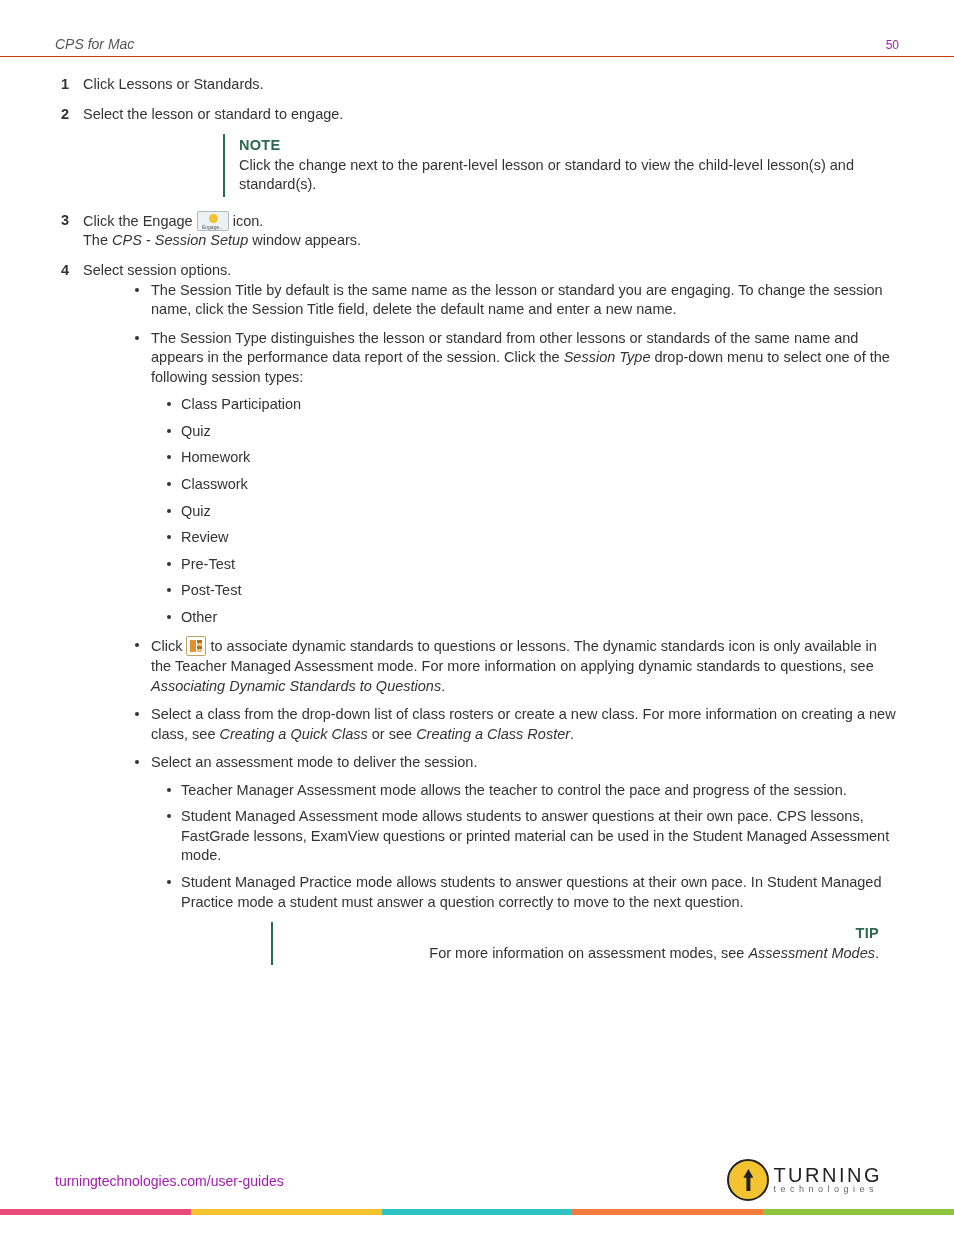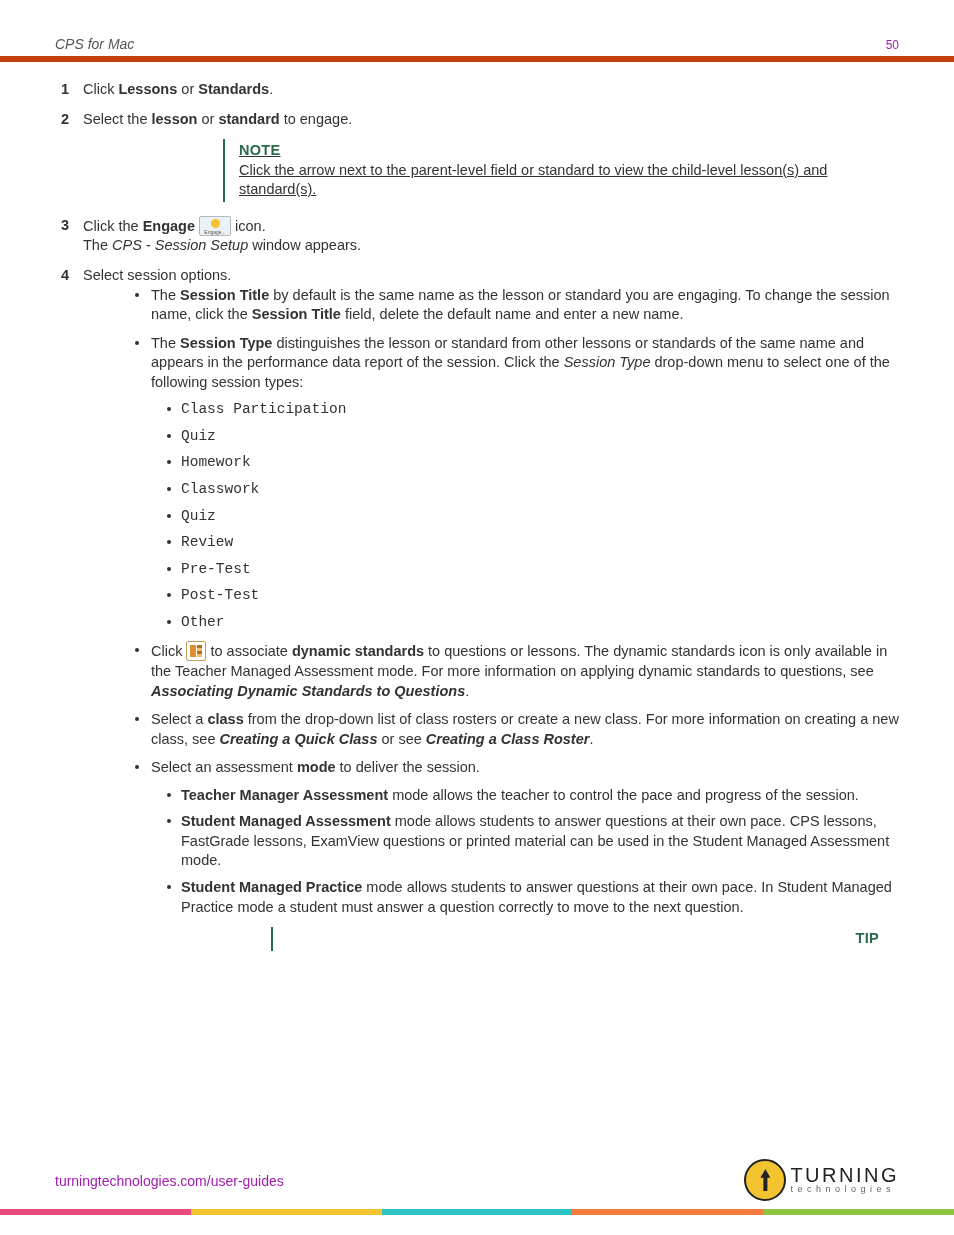--- a/index.html
+++ b/index.html
@@ -10,21 +10,21 @@
     width: 954px;
     height: 1235px;
     position: relative;
     background: #fff;
   }
   .header-row {
     display: flex;
     justify-content: space-between;
     align-items: flex-end;
     padding: 36px 55px 4px 55px;
-    border-bottom: 6px solid #c2410c;
+    border-bottom: 1px solid #c2410c;
   }
   .header-title { font-style: italic; color: #555; font-size: 14px; }
   .page-num { color: #a21caf; font-size: 12px; }
   .content {
     padding: 18px 55px 0 55px;
     line-height: 1.35;
   }
   ol.num-list {
     list-style: none;
     padding-left: 28px;
@@ -36,21 +36,20 @@
   ol.num-list > li > .num {
     position: absolute;
     left: -22px;
     top: 0;
     font-weight: bold;
   }
   .note-box {
     border-left: 2px solid #2b6a4d;
     margin: 10px 0 14px 140px;
     padding: 2px 20px 2px 14px;
-    text-decoration: underline;
   }
   .note-title {
     color: #2b6a4d;
     font-weight: bold;
     letter-spacing: 0.3px;
     font-size: 14.5px;
   }
   .tip-box {
     border-left: 2px solid #2b6a4d;
     margin: 10px 0 0 120px;
@@ -120,21 +119,21 @@
     left: -16px; top: 7px;
     width: 4px; height: 4px;
     background: #333;
     border-radius: 50%;
   }
   ul.b2 {
     list-style: none;
     padding-left: 30px;
     margin-top: 8px;
   }
-  ul.b2 > li { position: relative; margin-bottom: 7px; font-family: Liberation Mono, monospace; }
+  ul.b2 > li { position: relative; margin-bottom: 7px; }
   ul.b2 > li::before {
     content: "";
     position: absolute;
     left: -14px; top: 7px;
     width: 4px; height: 4px;
     background: #333;
     border-radius: 50%;
   }
   ul.b3 {
     list-style: none;
@@ -158,21 +157,21 @@
   }
   .footer-url {
     position: absolute;
     left: 55px;
     bottom: 26px;
     font-size: 14px;
     color: #a21caf;
   }
   .footer-logo {
     position: absolute;
-    right: 55px;
+    right: 72px;
     bottom: 14px;
     display: flex;
     align-items: center;
   }
   .logo-circle {
     width: 42px; height: 42px;
     background: #f4c430;
     border-radius: 50%;
     border: 2px solid #222;
     position: relative;
@@ -194,21 +193,21 @@
     bottom: 0; left: 0; right: 0;
     height: 6px;
     display: flex;
   }
   .color-bar div { flex: 1; }
   .cb1 { background: #e94b7a; }
   .cb2 { background: #f4c430; }
   .cb3 { background: #2ec4c4; }
   .cb4 { background: #f47c3c; }
   .cb5 { background: #8cc63f; }
-  b { font-weight: bold; }
+  b { font-weight: normal; }
   i { font-style: italic; }
 </style>
 </head>
 <body>
 
 <div class="header-row">
   <span class="header-title">CPS for Mac</span>
   <span class="page-num">50</span>
 </div>
 
@@ -216,21 +215,21 @@
   <ol class="num-list">
     <li>
       <span class="num">1</span>
       <span><span>Click </span><b>Lessons</b><span> or </span><b>Standards</b><span>.</span></span>
     </li>
     <li>
       <span class="num">2</span>
       <span><span>Select the </span><b>lesson</b><span> or </span><b>standard</b><span> to engage.</span></span>
       <div class="note-box">
         <div class="note-title">NOTE</div>
-        <div>Click the arrow next to the parent-level field or standard to view the child-level lesson(s) and standard(s).</div>
+        <div>Click the change next to the parent-level lesson or standard to view the child-level lesson(s) and standard(s).</div>
       </div>
     </li>
     <li>
       <span class="num">3</span>
       <span><span>Click the </span><b>Engage</b> <span class="icon-engage"></span> <span> icon.</span></span>
       <div><span>The </span><i>CPS - Session Setup</i><span> window appears.</span></div>
     </li>
     <li>
       <span class="num">4</span>
       <span>Select session options.</span>
@@ -252,20 +251,21 @@
         <li><span>Click </span><span class="icon-dynstd"></span><span> to associate </span><b>dynamic standards</b><span> to questions or lessons. The dynamic standards icon is only available in the Teacher Managed Assessment mode. For more information on applying dynamic standards to questions, see </span><b><i>Associating Dynamic Standards to Questions</i></b><span>.</span></li>
         <li><span>Select a </span><b>class</b><span> from the drop-down list of class rosters or create a new class. For more information on creating a new class, see </span><b><i>Creating a Quick Class</i></b><span> or see </span><b><i>Creating a Class Roster</i></b><span>.</span></li>
         <li><span>Select an assessment </span><b>mode</b><span> to deliver the session.</span>
           <ul class="b3">
             <li><b>Teacher Manager Assessment</b><span> mode allows the teacher to control the pace and progress of the session.</span></li>
             <li><b>Student Managed Assessment</b><span> mode allows students to answer questions at their own pace. CPS lessons, FastGrade lessons, ExamView questions or printed material can be used in the Student Managed Assessment mode.</span></li>
             <li><b>Student Managed Practice</b><span> mode allows students to answer questions at their own pace. In Student Managed Practice mode a student must answer a question correctly to move to the next question.</span></li>
           </ul>
           <div class="tip-box">
             <div class="note-title">TIP</div>
+            <div><span>For more information on assessment modes, see </span><b><i>Assessment Modes</i></b><span>.</span></div>
           </div>
         </li>
       </ul>
     </li>
   </ol>
 </div>
 
 <div class="footer">
   <div class="footer-url">turningtechnologies.com/user-guides</div>
   <div class="footer-logo">

